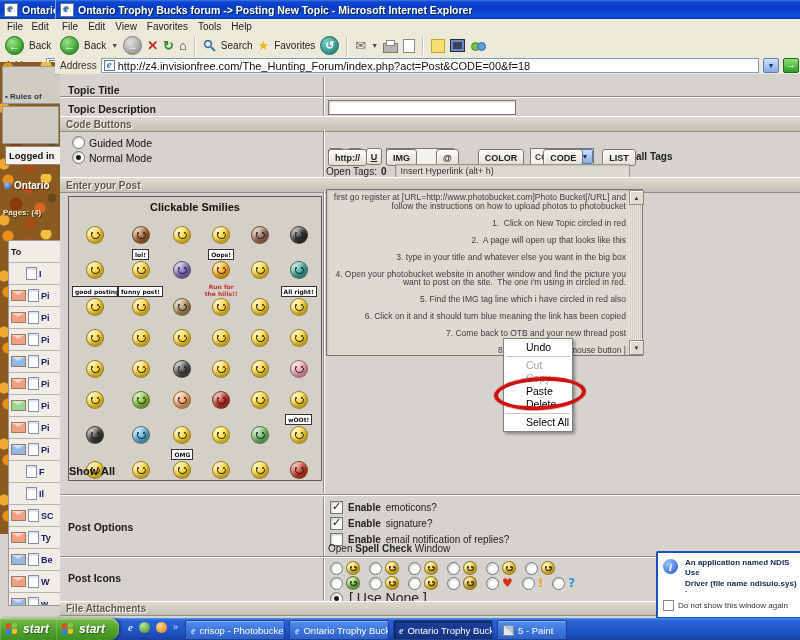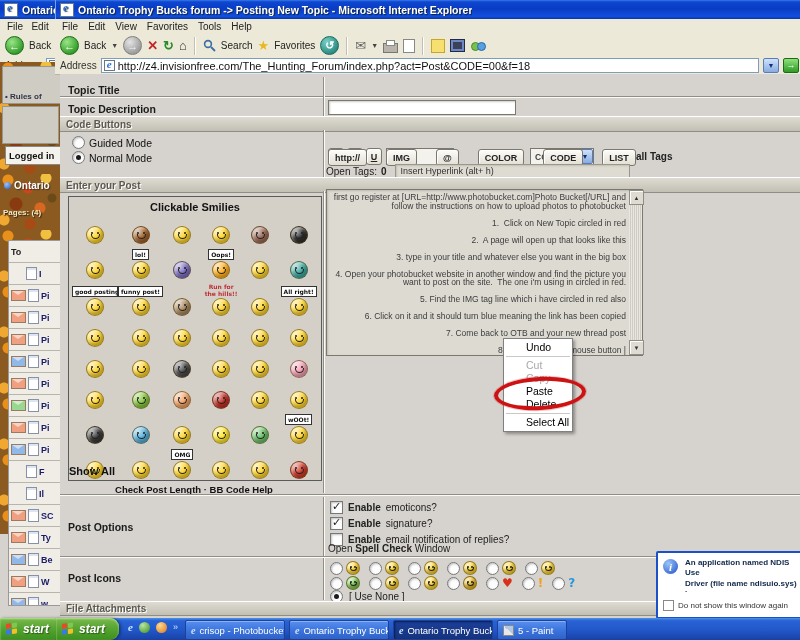--- a/index.html
+++ b/index.html
@@ -524,25 +524,20 @@
         </div>
         <div class="scell">
           <span class="ball" style="background: radial-gradient(circle at 35% 30%, rgba(255, 255, 255, 0.6), rgba(255, 255, 255, 0) 45%), rgb(255, 214, 48);"></span>
         </div>
         <div class="scell">
           <span class="ball" style="background: radial-gradient(circle at 35% 30%, rgba(255, 255, 255, 0.6), rgba(255, 255, 255, 0) 45%), rgb(204, 58, 42);"></span>
         </div>
       </div>
     <div class="abs" style="left:0;right:0;bottom:3px;text-align:left;font:bold 11px 'Liberation Sans',sans-serif;color:#111;">Show All</div>
   </div>
-  <div class="abs" style="left:68px;top:484px;width:252px;text-align:center;font:bold 9.5px 'Liberation Sans',sans-serif;color:#111;">
-    <span>Check Post Length</span>
-    <span>·</span>
-    <span>BB Code Help</span>
-  </div>
 
   <div class="abs" style="left:326px;top:189px;width:317px;height:167px;">
     <div id="postbox" style="width:100%;height:100%;box-sizing:border-box;text-align:right;">first go register at [URL=http://www.photobucket.com]Photo Bucket[/URL] and follow the instructions on how to upload photos to photobucket
 
 1.  Click on New Topic circled in red
 
 2.  A page will open up that looks like this
 
 3. type in your title and whatever else you want in the big box
 
@@ -641,21 +636,21 @@
       </span>
       <span class="iconpair">
         <span class="rb"></span>
         <span class="gico" style="color: rgb(240, 160, 32);">!</span>
       </span>
       <span class="iconpair">
         <span class="rb"></span>
         <span class="gico" style="color: rgb(40, 152, 216);">?</span>
       </span>
     </div>
-  <div class="abs" style="left:330px;top:590px;display:flex;align-items:center;gap:6px;font-size:10px;color:#222;">
+  <div class="abs" style="left:330px;top:590px;display:flex;align-items:center;gap:6px;font-size:14px;color:#222;">
     <span class="rb on"></span>
     <span>[ Use None ]</span>
   </div>
 
   <div class="abs sechead" style="left:60px;top:601px;width:740px;height:13px;">File Attachments</div>
 
   <div class="abs" id="ctxmenu" style="left:503px;top:338px;width:68px;">
       <div class="citem">Undo</div>
       <div class="csep"></div>
       <div class="citem dis">Cut</div>

